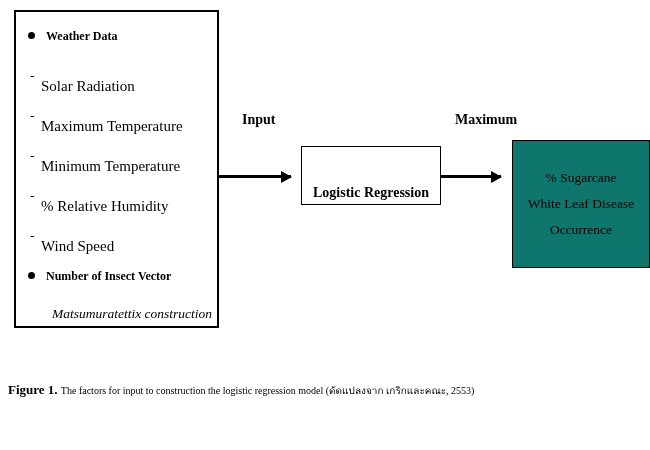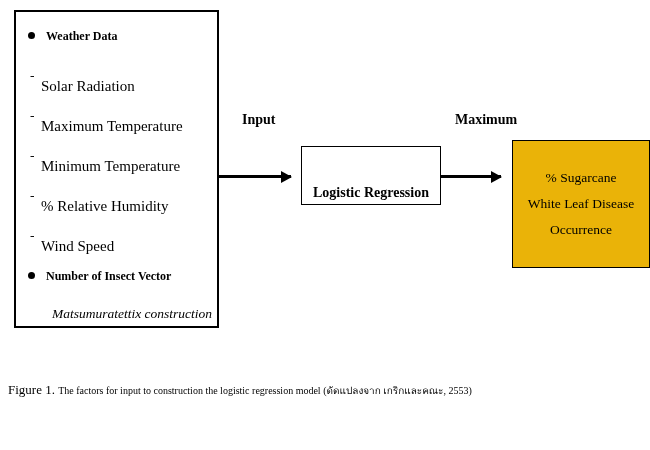--- a/index.html
+++ b/index.html
@@ -104,21 +104,21 @@
 
   
   .right-box {
     position: absolute;
     left: 512px;
     top: 140px;
     width: 138px;
     height: 128px;
     border: 1.5px solid #000;
     box-sizing: border-box;
-    background: #eab308;
+    background: #0f766e;
     display: flex;
     flex-direction: column;
     align-items: center;
     justify-content: center;
   }
   .right-line {
     font-size: 13.5px;
     line-height: 26px;
     white-space: nowrap;
   }
@@ -170,21 +170,21 @@
   .caption {
     position: absolute;
     left: 8px;
     top: 381px;
     width: 638px;
     font-size: 13px;
     line-height: 17px;
     white-space: nowrap;
   }
   .caption b {
-    font-weight: normal;
+    font-weight: bold;
   }
   .caption .cap-text {
     font-size: 10px;
   }
 </style>
 </head>
 <body>
 
 <div class="canvas">
 

